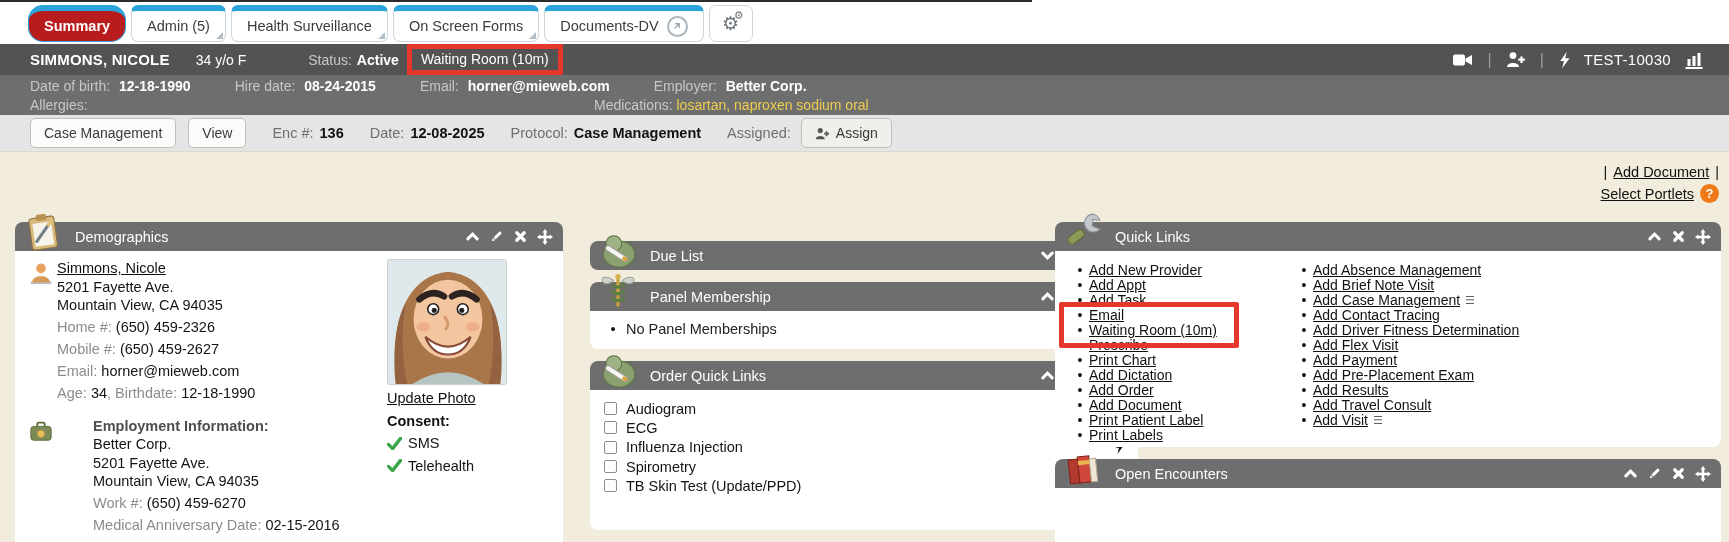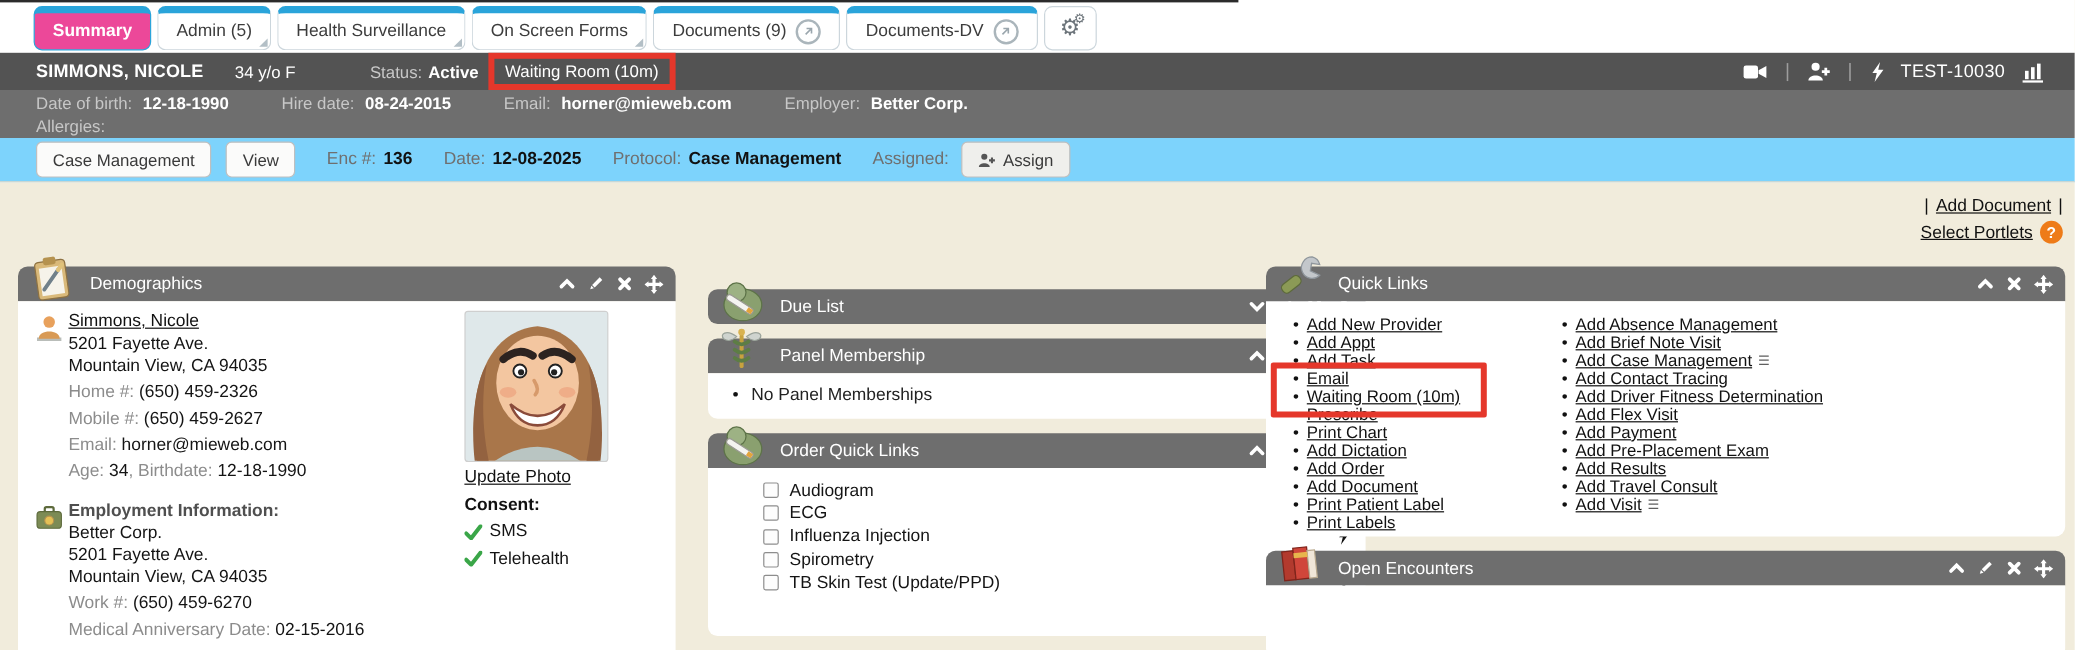--- a/index.html
+++ b/index.html
@@ -10,21 +10,21 @@
   }
   .topline { position:absolute; top:0; left:0; width:1032px; height:2px; background:#2b2b2b; }
 
   
   .tabbar { position:absolute; top:5px; left:28px; display:flex; align-items:stretch; gap:5px; height:37px; }
   .tab {
     position:relative; display:flex; align-items:center; gap:8px;
     background:#fff; border:1px solid #ccd6dc; border-top:6px solid #2aa4da;
     border-radius:7px; padding:0 15px; font-size:14.5px; color:#3c3c3c; cursor:pointer; white-space:nowrap;
   }
-  .tab.active { background:#ec4899; border-color:#2aa4da; color:#fff; font-weight:bold; }
+  .tab.active { background:#b91c1c; border-color:#2aa4da; color:#fff; font-weight:bold;border-radius:15px; }
   .tab.fold::after {
     content:""; position:absolute; right:2px; bottom:2px; width:0; height:0;
     border-style:solid; border-width:0 0 7px 7px; border-color:transparent transparent #b3bfc6 transparent;
   }
   .extlink {
     width:21px; height:21px; border-radius:50%; border:2px solid #aab5bb;
     display:inline-flex; align-items:center; justify-content:center; flex:none;
   }
   .gearbtn {
     position:relative; display:flex; align-items:center; justify-content:center;
@@ -65,21 +65,21 @@
     color:#fff; font-size:14px;
   }
   .info-row1 { position:absolute; top:3px; left:30px; display:flex; gap:44px; }
   .info-pair .pb-val { font-weight:bold; }
   .info-allergies { position:absolute; top:22px; left:30px; }
   .info-meds { position:absolute; top:22px; left:594px; }
   .med-link { color:#eecd4f; cursor:pointer; }
 
   
   .encbar {
-    position:absolute; top:115px; left:0; width:100%; height:37px; background:#7dd3fc;
+    position:absolute; top:115px; left:0; width:100%; height:37px; background:#e5e5e5;
     display:flex; align-items:center; font-size:14.5px; color:#444; border-bottom:1px solid #ddd8ca;
   }
   .btn {
     background:#fbfbfa; border:1px solid #bfbfbf; border-radius:5px; padding:6px 13px;
     font-size:14px; color:#3a3a3a; cursor:pointer; white-space:nowrap;
   }
   .btn-case { margin-left:30px; }
   .btn-view { margin-left:12px; }
   .enc-label { color:#6f6f6f; margin-left:26px; }
   .enc-val { font-weight:bold; color:#111; margin-left:6px; }
@@ -113,35 +113,35 @@
   .p-controls span { display:inline-flex; cursor:pointer; }
   .p-body { background:#fff; border-radius:0 0 8px 8px; position:relative; }
 
   
   .demo-body { height:320px; padding:8px 14px 10px; font-size:14.5px; line-height:18.5px; }
   .demo-row { display:flex; }
   .demo-ic { flex:none; width:28px; margin-top:2px; }
   .lbl { color:#8c8c8c; }
   .val { color:#141414; }
   .demo-line { margin-top:3.5px; }
-  .emp-block { margin-top:14px; }
+  .emp-block { margin-top:14px;gap:36px; }
   .emp-title { font-weight:bold; color:#4f4f4f; }
   .photo-col { position:absolute; left:372px; top:8px; width:130px; font-size:14.5px; }
   .photo-frame { width:120px; height:126px; border:1px solid #cfcfcf; border-radius:3px; overflow:hidden; background:#dfe8ea; }
   .update-photo { display:block; margin-top:4px; }
   .consent-lbl { font-weight:bold; margin-top:4px; color:#111; }
   .consent-row { display:flex; align-items:center; gap:6px; margin-top:4px; color:#141414; }
 
   
   .pm-body { padding:10px 12px 12px 14px; font-size:14.5px; }
   .bullet { display:inline-block; width:18px; text-align:center; color:#111; }
 
   
   .oql-body { padding:9px 14px 12px; height:140px; }
-  .oql-row { display:flex; align-items:center; height:19.3px; font-size:14.5px; color:#141414;margin-left:32px; }
+  .oql-row { display:flex; align-items:center; height:19.3px; font-size:14.5px; color:#141414; }
   .cbx { flex:none; width:13px; height:13px; border:1px solid #8d8d8d; border-radius:2px; background:#fdfdfd; margin-right:9px; cursor:pointer; }
   .bolt { margin-left:auto; display:inline-flex; cursor:pointer; }
 
   
   .ql-body { padding:12px 0 10px; height:196px; }
   .ql-cols { display:flex; }
   .ql-ul { list-style:none; margin:0; padding:0; font-size:14px; line-height:15px; color:#111; }
   .ql-ul.left { margin-left:16px; width:224px; }
   .ql-ul.right { margin-left:0; }
   .ql-ul li { white-space:nowrap; display:flex; align-items:center; }
@@ -164,28 +164,20 @@
     </div>
   <div class="tab fold">
       <span>Admin (5)</span>
     </div>
   <div class="tab fold">
       <span>Health Surveillance</span>
     </div>
   <div class="tab fold">
       <span>On Screen Forms</span>
     </div>
-  <div class="tab">
-    <span>Documents (9)</span>
-    <span class="extlink">
-      <svg width="12" height="12" viewBox="0 0 16 16">
-          <path d="M4.5 11.5 L11 5 M5.5 5 H11 V10.5" stroke="#9aa6ad" stroke-width="1.8" fill="none"></path>
-        </svg>
-    </span>
-  </div>
   <div class="tab">
     <span>Documents-DV</span>
     <span class="extlink">
       <svg width="12" height="12" viewBox="0 0 16 16">
           <path d="M4.5 11.5 L11 5 M5.5 5 H11 V10.5" stroke="#9aa6ad" stroke-width="1.8" fill="none"></path>
         </svg>
     </span>
   </div>
   <div class="gearbtn">
     <span class="cogs">⚙<small>⚙</small></span>
@@ -238,20 +230,24 @@
 <div class="infobar">
   <div class="info-row1">
     <span class="info-pair"><span class="pb-label">Date of birth:</span> <span class="pb-val">12-18-1990</span></span>
     <span class="info-pair"><span class="pb-label">Hire date:</span> <span class="pb-val">08-24-2015</span></span>
     <span class="info-pair"><span class="pb-label">Email:</span> <span class="pb-val">horner@mieweb.com</span></span>
     <span class="info-pair"><span class="pb-label">Employer:</span> <span class="pb-val">Better Corp.</span></span>
   </div>
   <div class="info-allergies">
     <span class="pb-label">Allergies:</span>
   </div>
+  <div class="info-meds">
+    <span class="pb-label">Medications:</span>
+    <span class="med-link">losartan</span><span class="med-link">, </span><span class="med-link">naproxen sodium oral</span>
+  </div>
 </div>
 
 <div class="encbar">
   <button class="btn btn-case">Case Management</button>
   <button class="btn btn-view">View</button>
   <span class="enc-label">Enc #:</span>
   <span class="enc-val">136</span>
   <span class="enc-label">Date:</span>
   <span class="enc-val">12-08-2025</span>
   <span class="enc-label">Protocol:</span>

